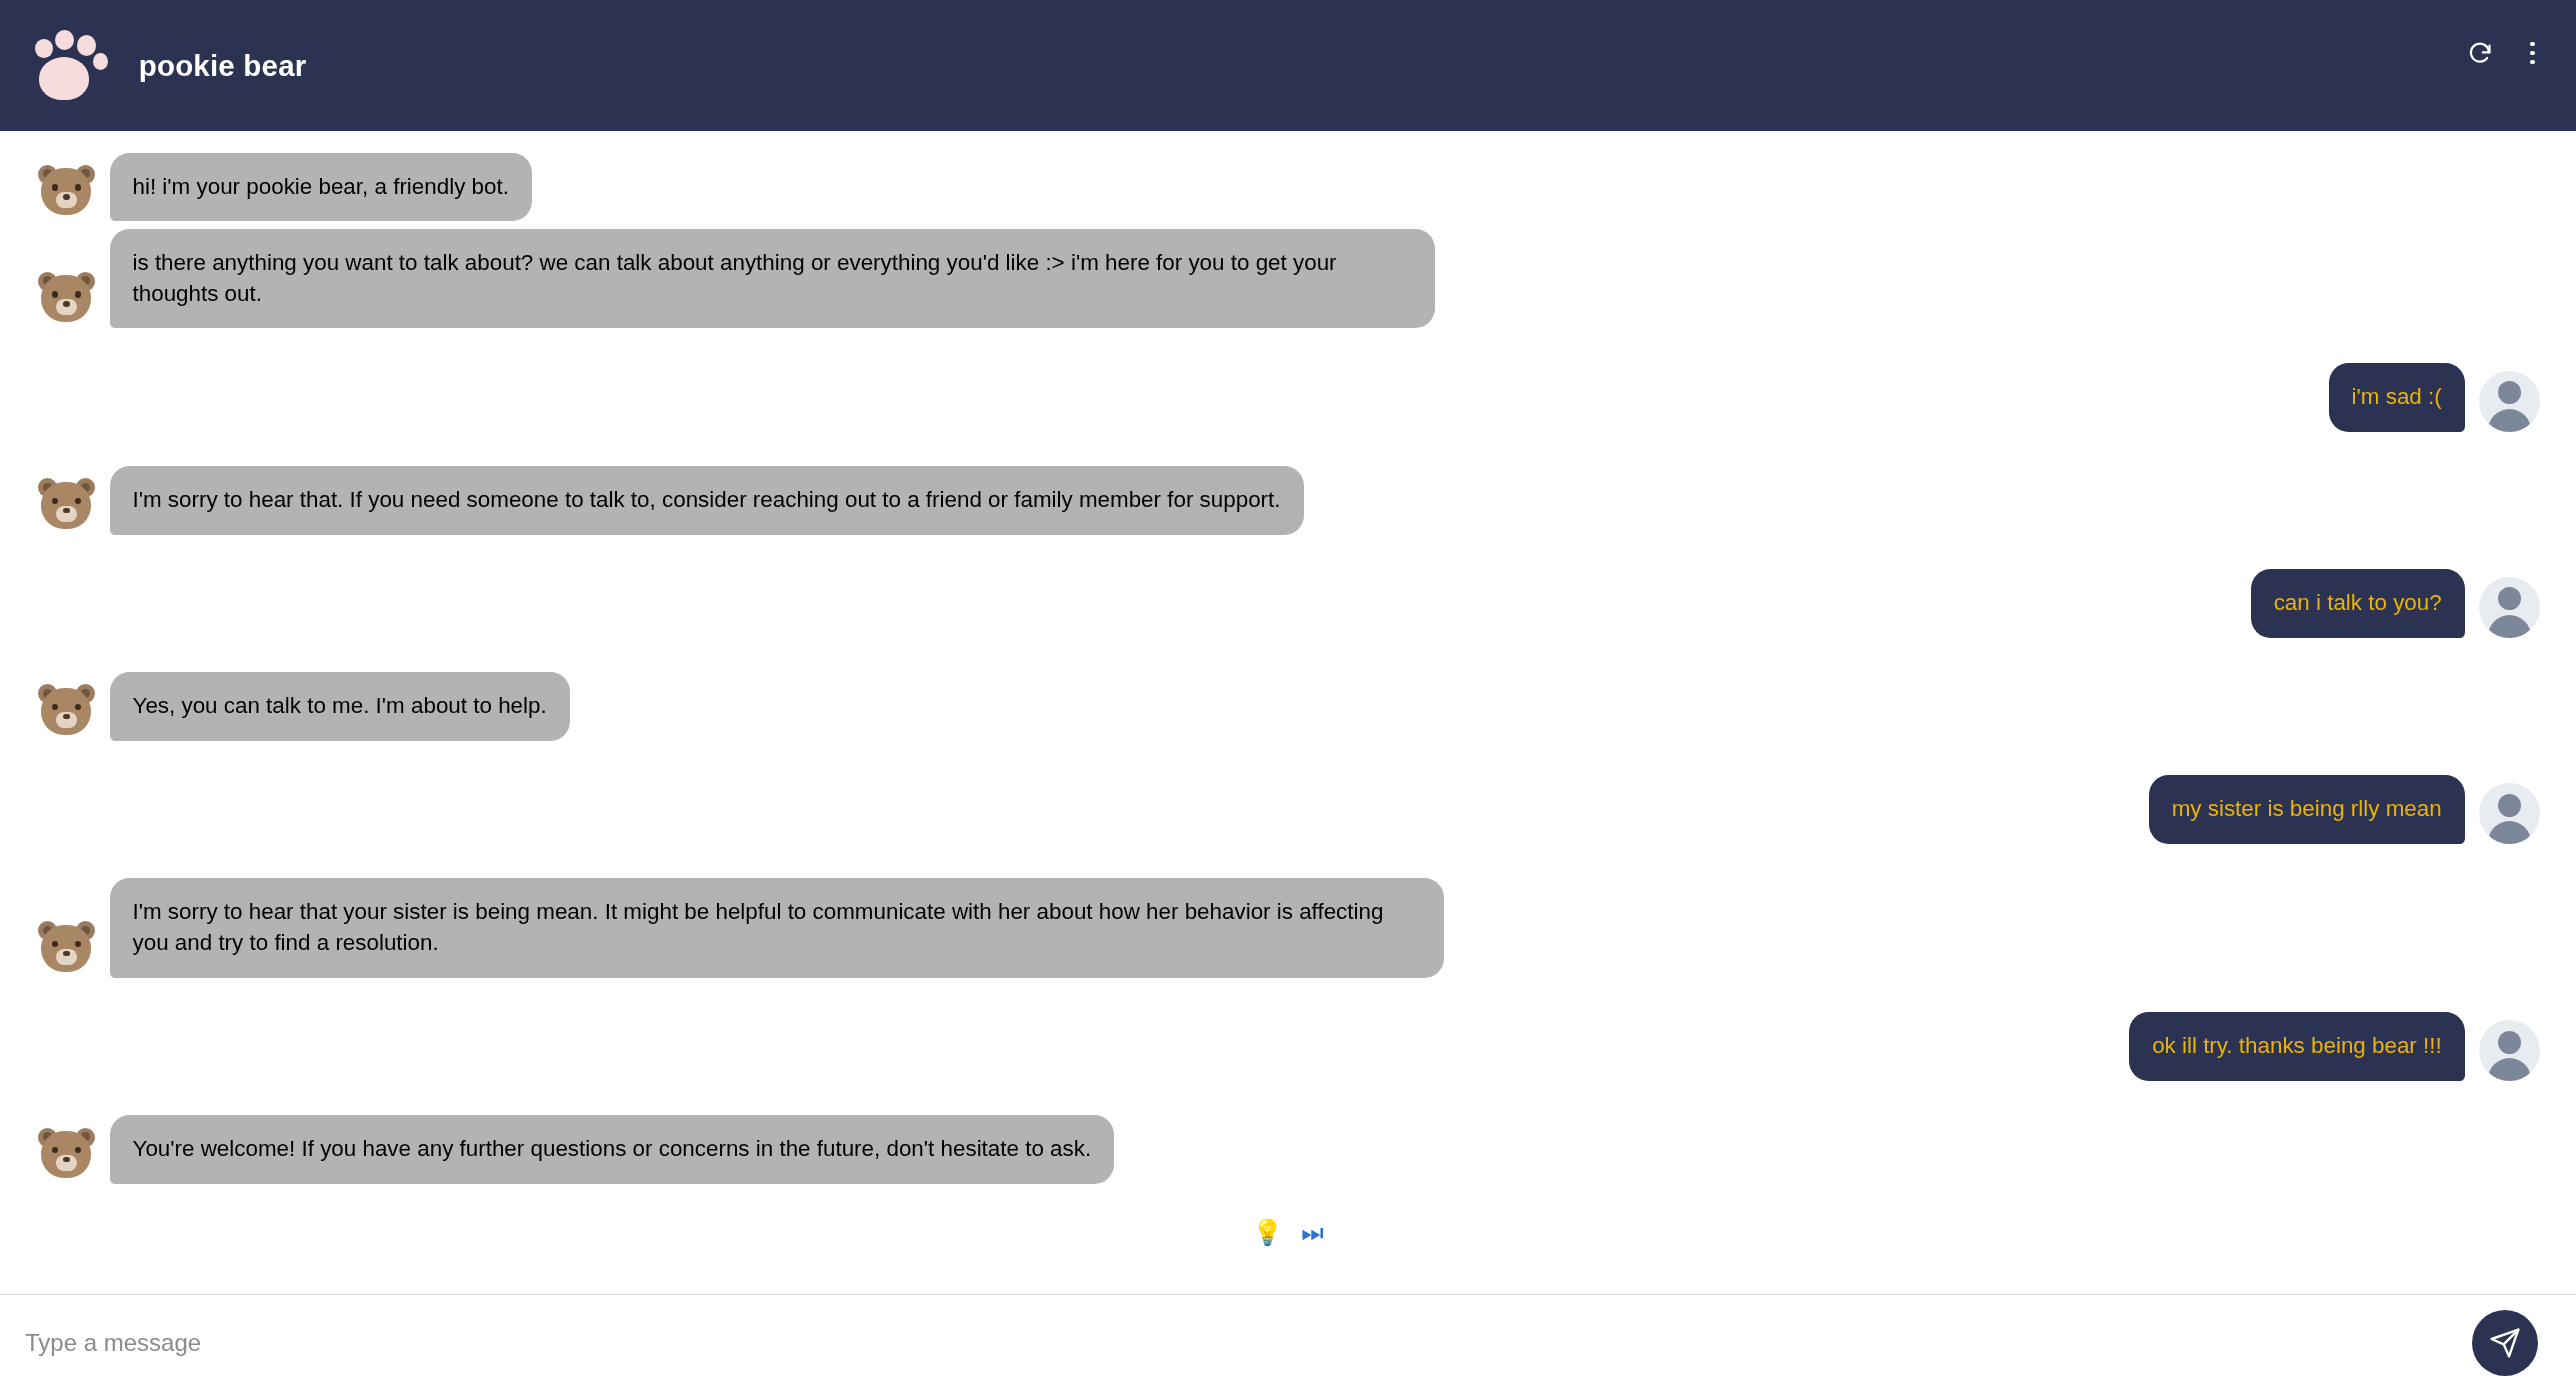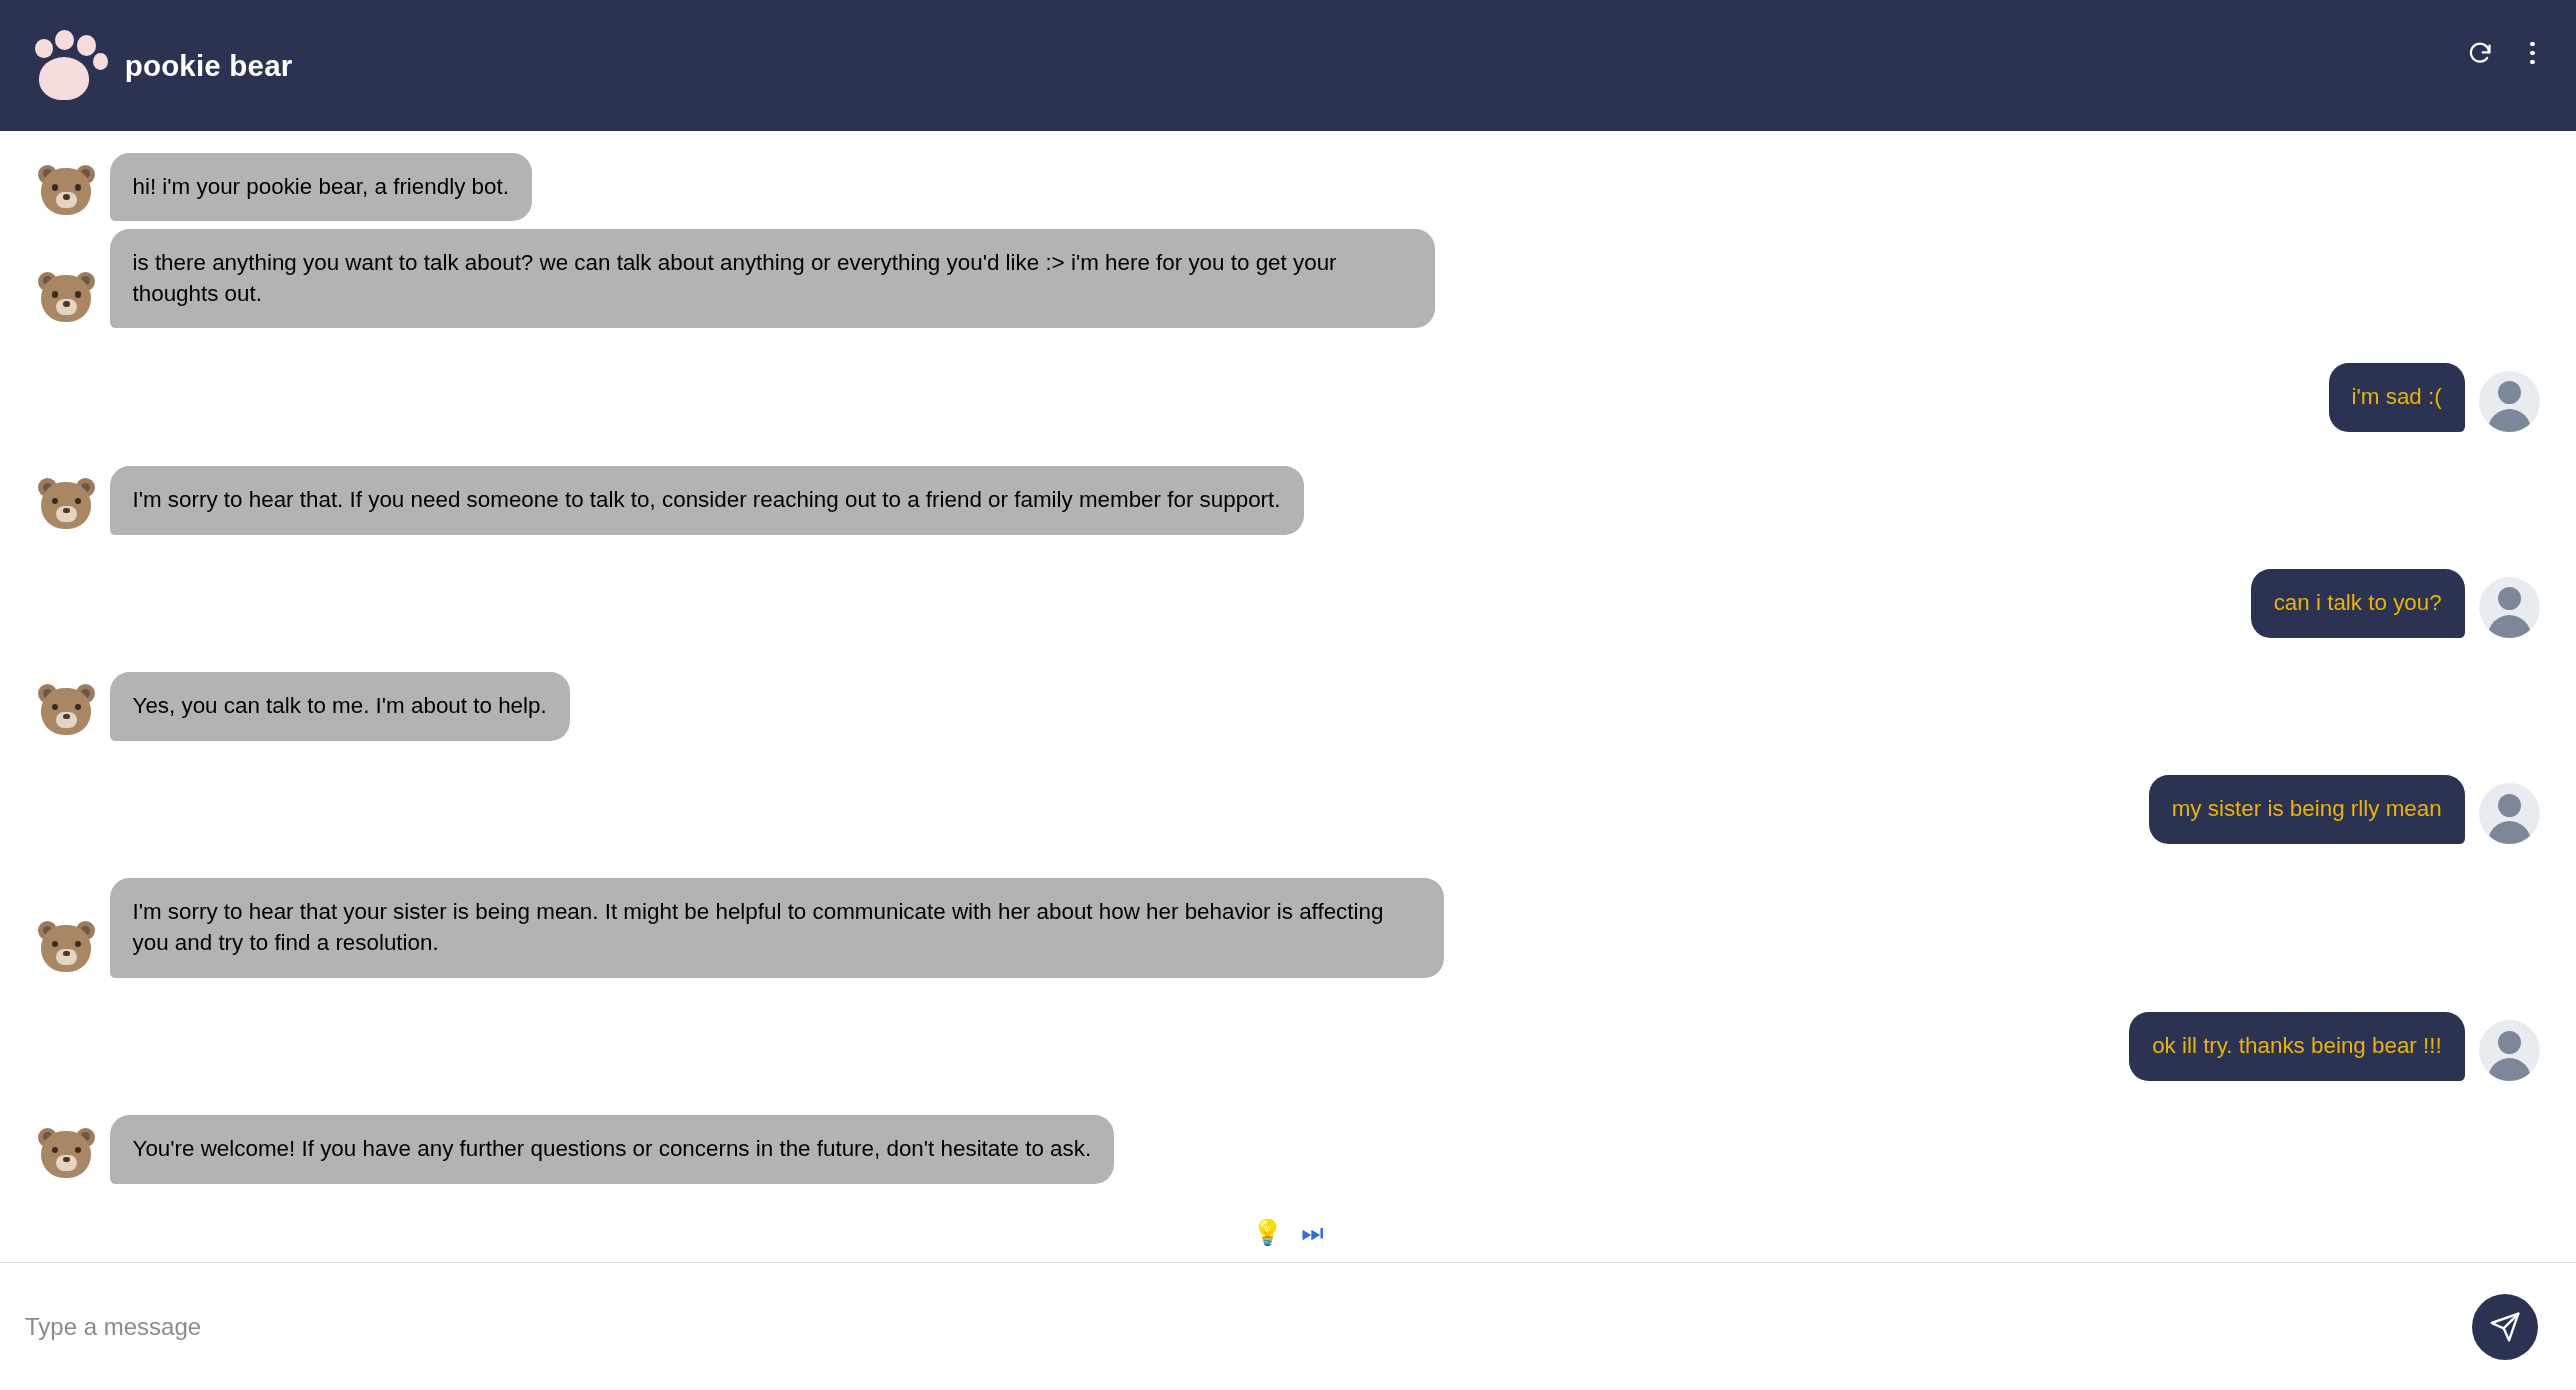--- a/index.html
+++ b/index.html
@@ -20,20 +20,21 @@
 
   
   .header {
     height: 131px;
     background: #2c3251;
     display: flex;
     align-items: center;
     padding: 0 32px 0 30px;
     flex: 0 0 auto;
     position: relative;
+    gap: 14px;
   }
   .logo {
     width: 75px;
     height: 75px;
     position: relative;
     flex: 0 0 auto;
     margin-right: 19.7px;
   }
   .logo .pad {
     position: absolute;
@@ -217,21 +218,21 @@
     align-items: center;
     gap: 18px;
     margin-top: 36px;
     font-size: 25px;
   }
   .footer-icons .fi { cursor: pointer; line-height: 1; }
 
   
   .composer {
     flex: 0 0 auto;
-    height: 129px;
+    height: 97px;
     border-top: 0.9px solid #dddddd;
     display: flex;
     align-items: center;
     padding: 0 38px 0 25px;
     background: #ffffff;
     gap: 31px;
   }
   .composer input {
     flex: 1 1 auto;
     border: none;

